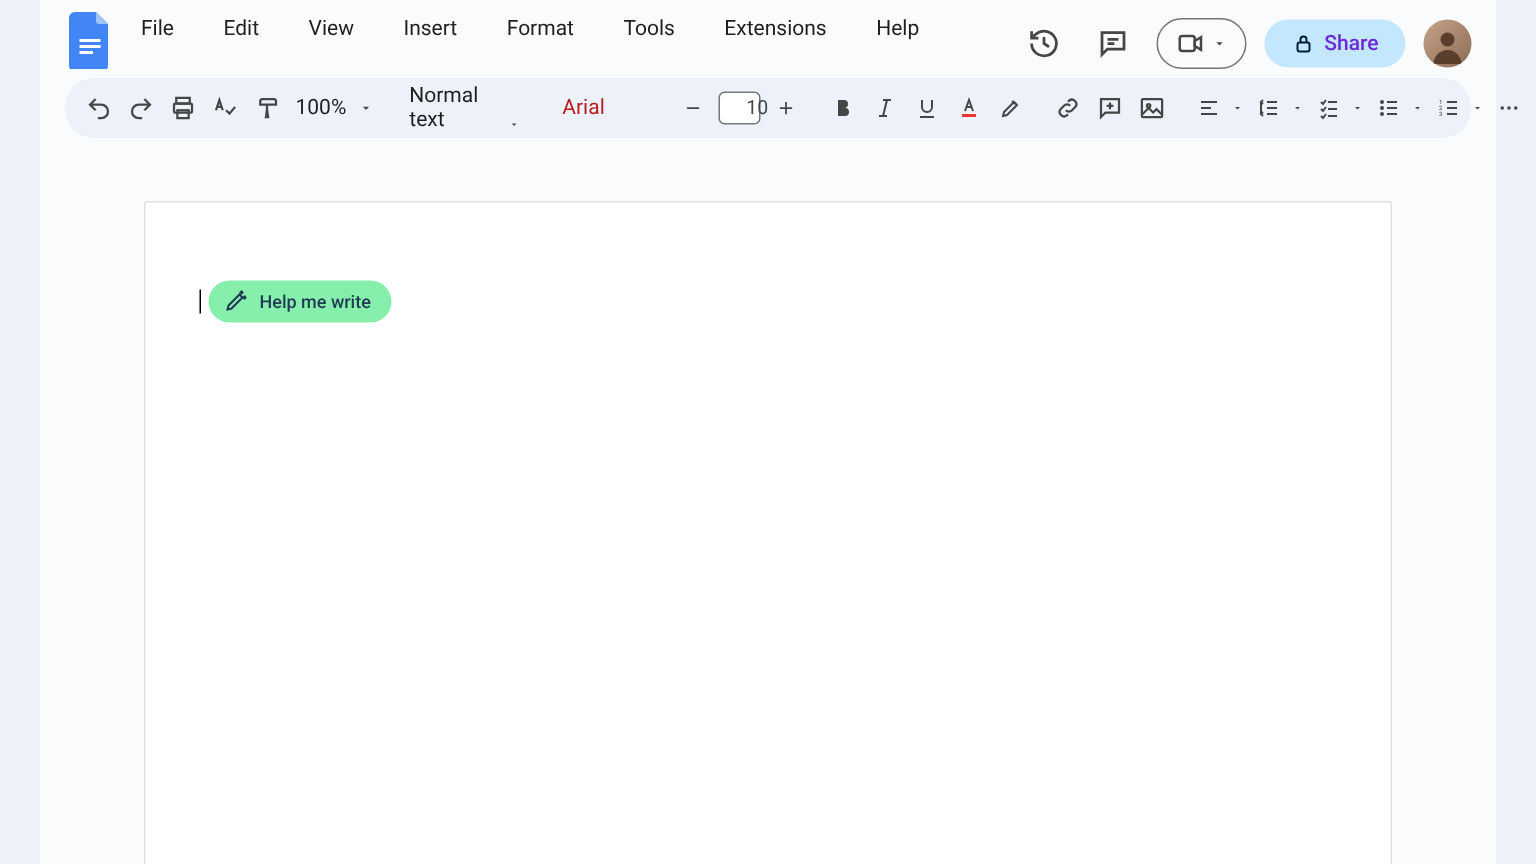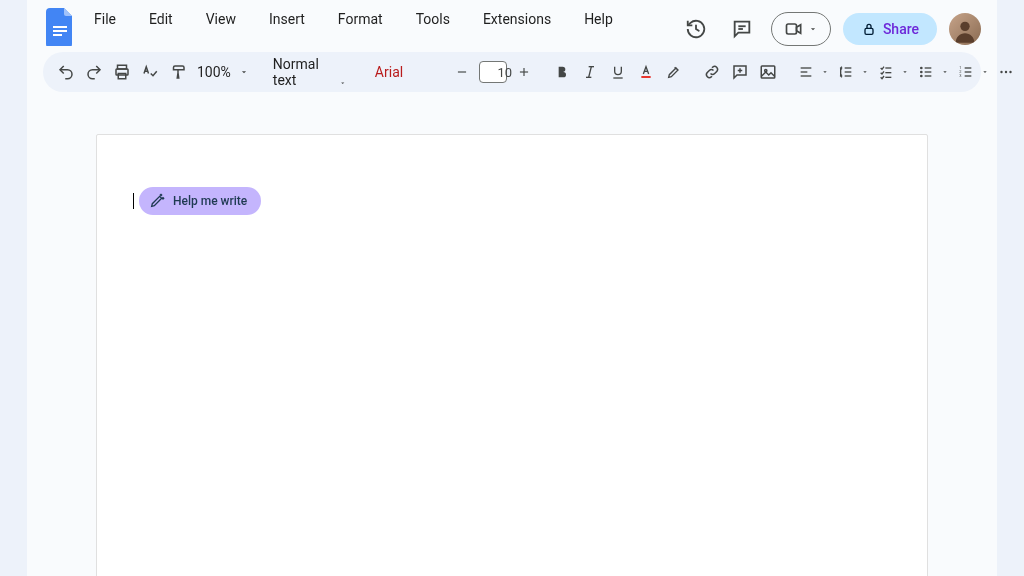--- a/index.html
+++ b/index.html
@@ -187,21 +187,21 @@
   }
   .cursor {
     width: 1px; height: 16px; background:#000;
     position:absolute;
     left: 36px; top: 58px;
   }
   .help-write {
     position:absolute;
     left: 42px; top: 52px;
     display:flex;align-items:center;gap:8px;
-    background:#c4b5fd;
+    background:#86efac;
     color:#1f3a52;
     font-size:12px;
     font-weight:500;
     padding: 6px 14px 6px 10px;
     border-radius: 20px;
     cursor:pointer;
   }
   .dd-arrow { margin-left: 2px; }
   svg { display:block; }
 </style>

